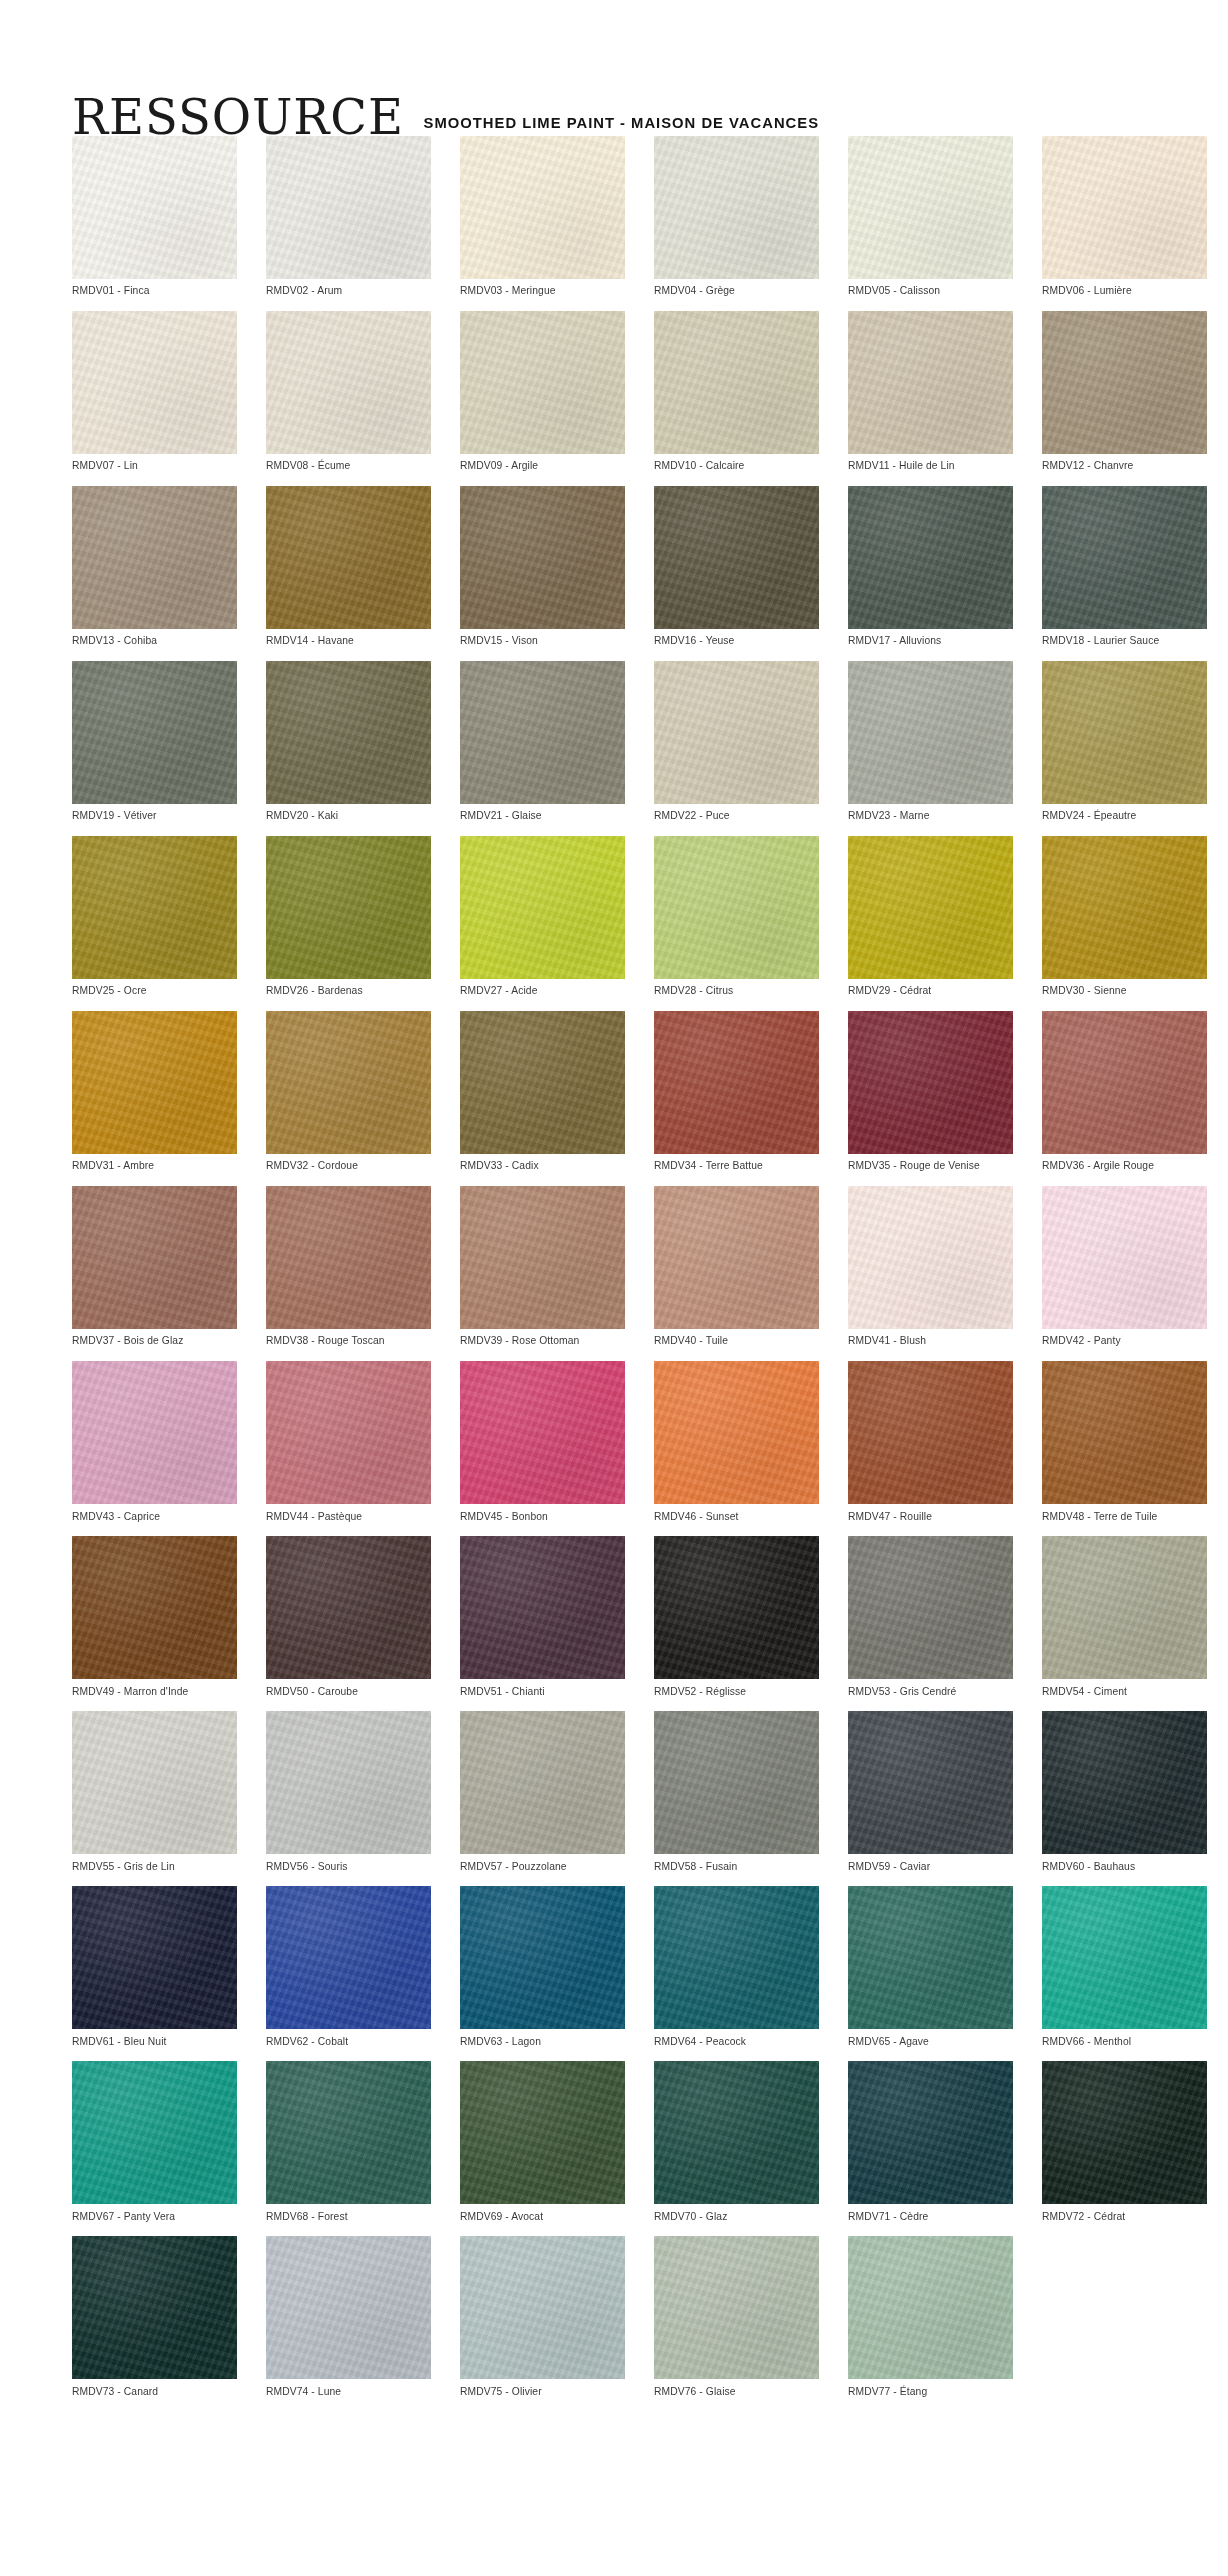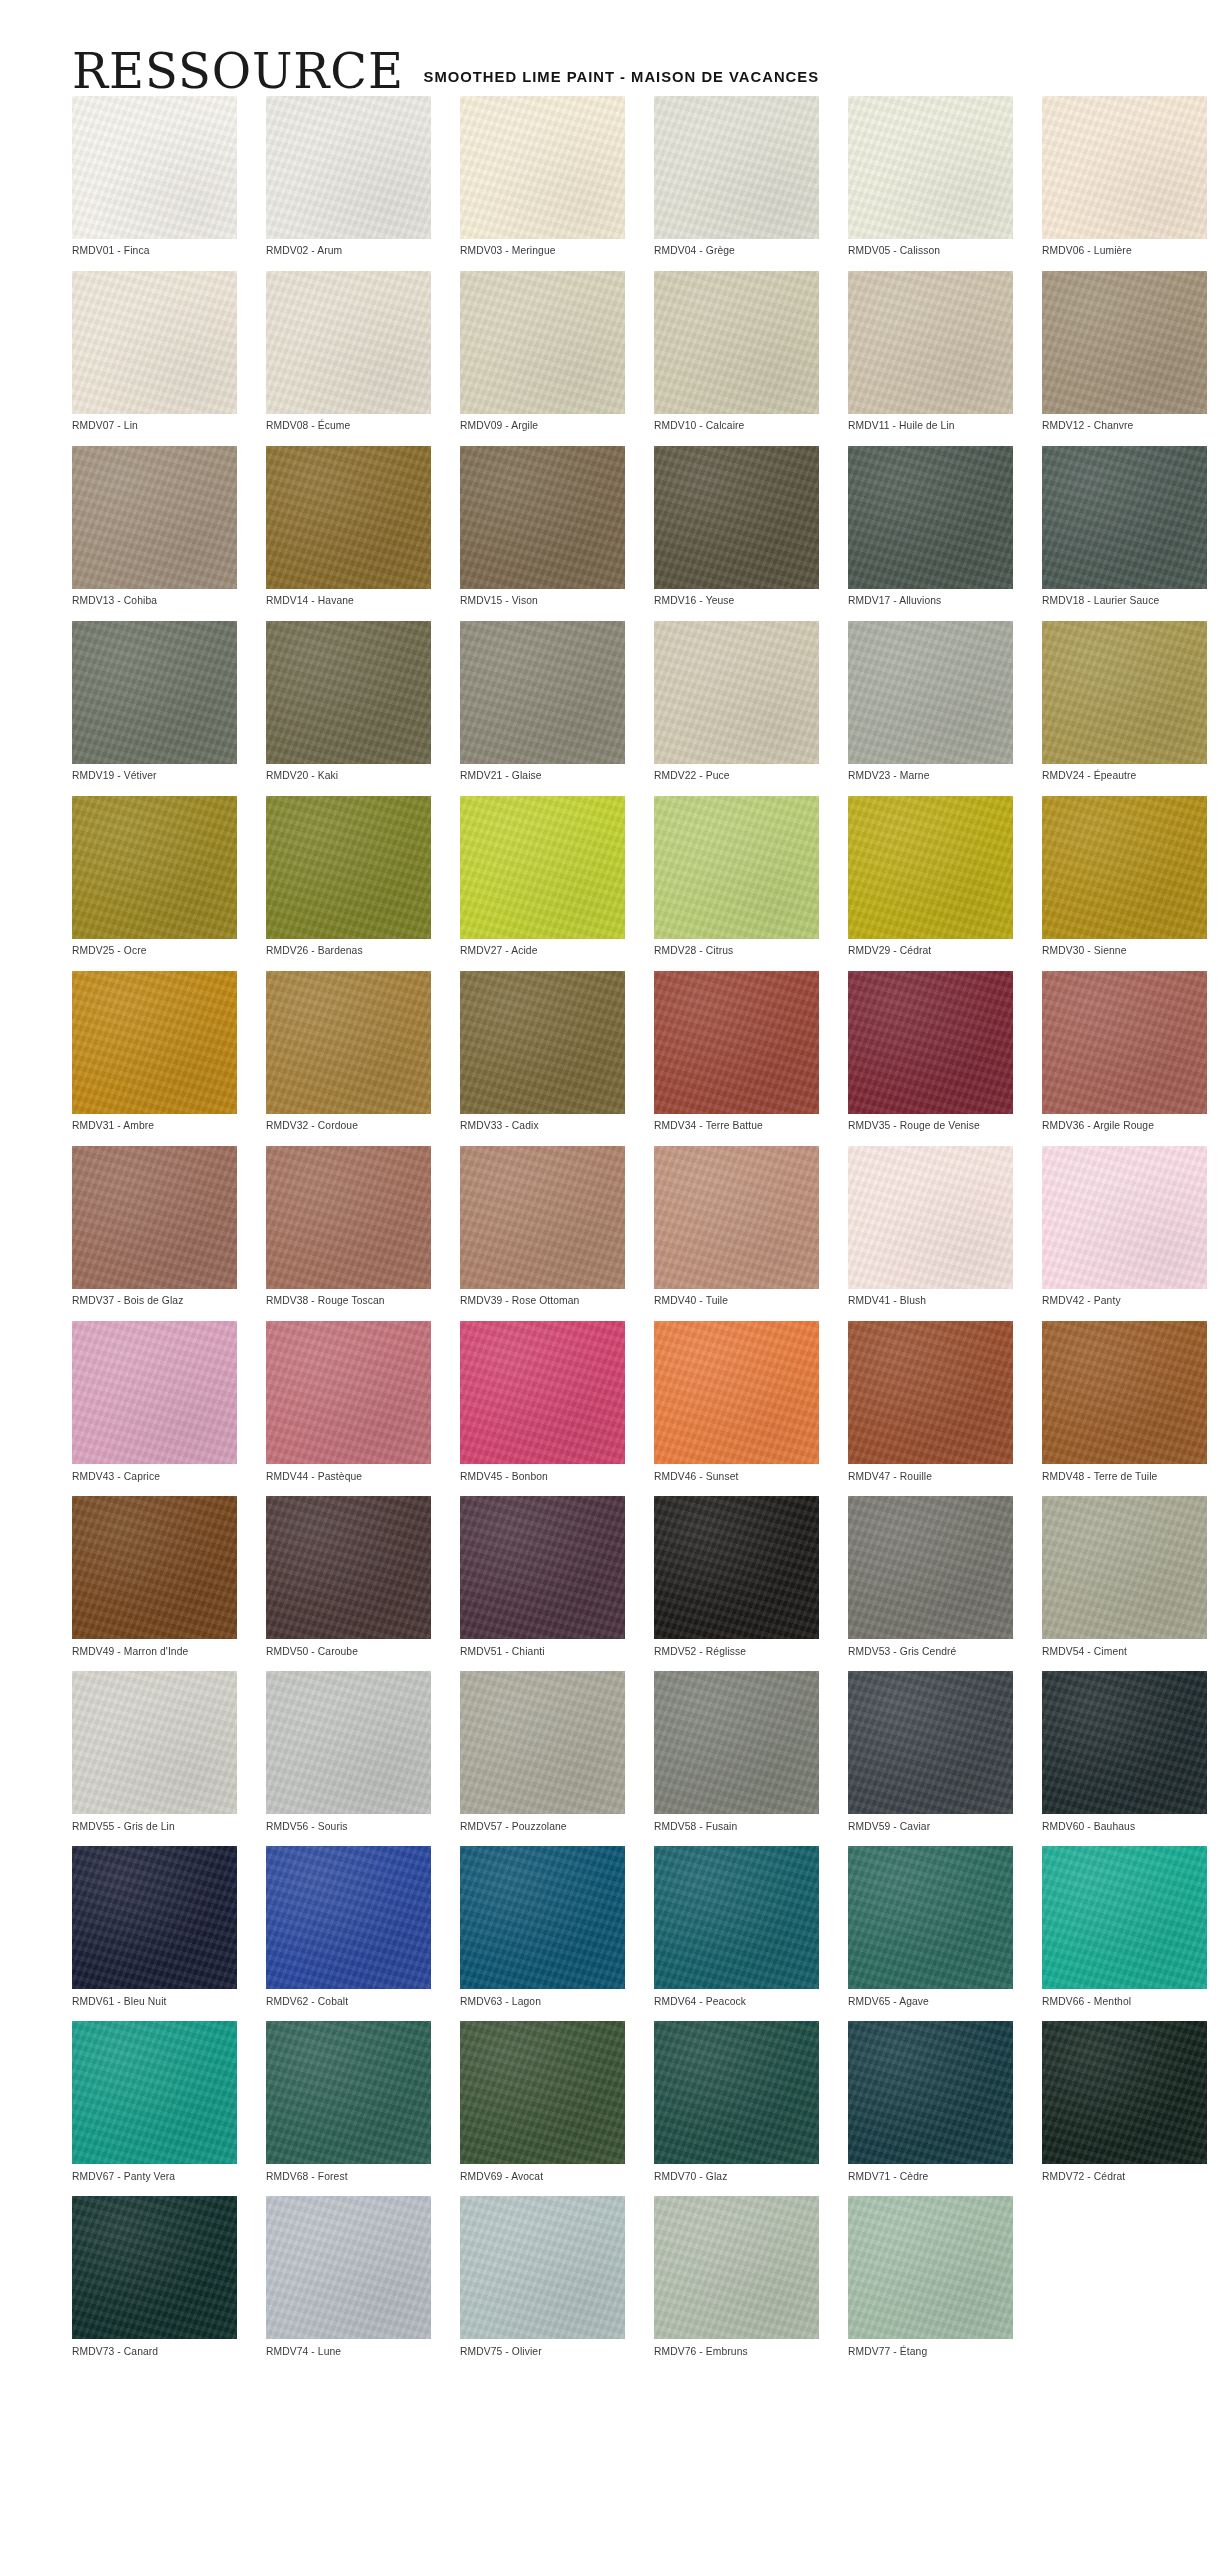--- a/index.html
+++ b/index.html
@@ -10,22 +10,22 @@
     -webkit-font-smoothing: antialiased;
   }
   body { padding: 0 0 36px 0; }
 
   .page { width: 1228px; margin: 0 auto; position: relative; }
 
   
   .header {
     display: flex;
     align-items: flex-end;
-    padding: 39px 0 6px 72px;
-    height: 96px;
+    padding: 39px 0 0 72px;
+    height: 136px;
     text-align: right;
   }
   .brand-logo {
     font-family: "DejaVu Serif", serif;
     font-size: 48px;
     letter-spacing: 0.9px;
     color: #1b1b1b;
     line-height: 1;
     position: relative;
     top: 5.4px;
@@ -401,21 +401,21 @@
       <div class="swatch-cell">
         <div class="swatch-chip" style="background-color: rgb(185, 192, 199);"></div>
         <div class="swatch-label">RMDV74 - Lune</div>
       </div>
       <div class="swatch-cell">
         <div class="swatch-chip" style="background-color: rgb(179, 196, 194);"></div>
         <div class="swatch-label">RMDV75 - Olivier</div>
       </div>
       <div class="swatch-cell">
         <div class="swatch-chip" style="background-color: rgb(179, 191, 174);"></div>
-        <div class="swatch-label">RMDV76 - Embruns</div>
+        <div class="swatch-label">RMDV76 - Glaise</div>
       </div>
       <div class="swatch-cell">
         <div class="swatch-chip" style="background-color: rgb(163, 191, 169);"></div>
         <div class="swatch-label">RMDV77 - Étang</div>
       </div>
     </div>
 
 </div>
 
 

